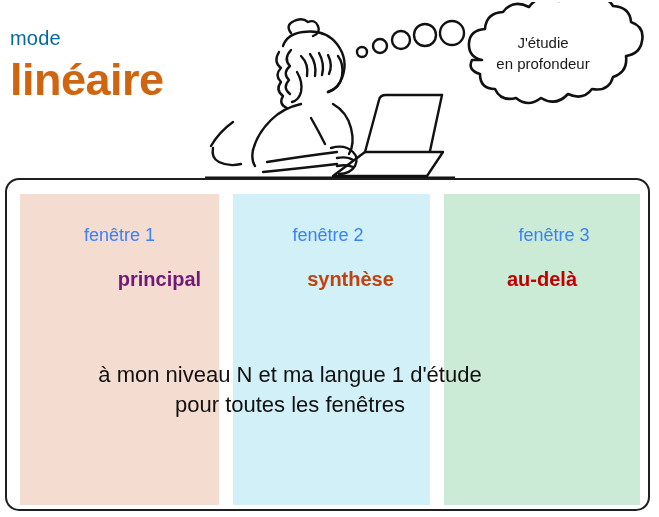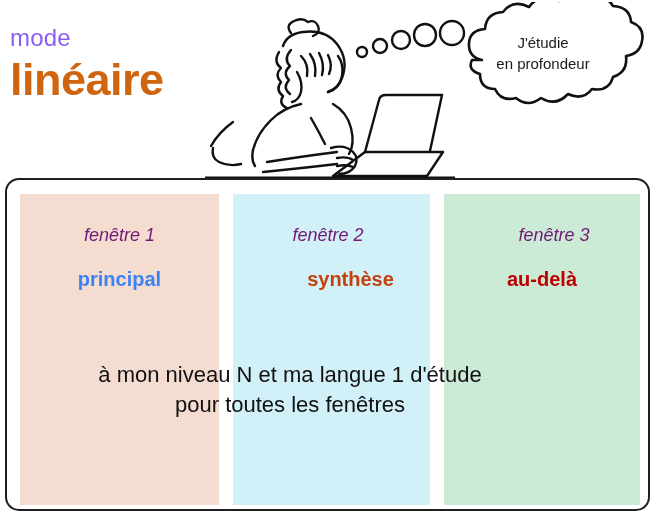--- a/index.html
+++ b/index.html
@@ -17,23 +17,23 @@
   }
 
   
   .header-block {
     position: absolute;
     left: 10px;
     top: 26px;
     width: 230px;
   }
   .mode-label {
-    font-size: 24px;
+    font-size: 20px;
     line-height: 24px;
-    color: #8b5cf6;
+    color: #0369a1;
     letter-spacing: 0.2px;
   }
   .mode-title {
     font-size: 45px;
     line-height: 52px;
     font-weight: 700;
     color: #D0650F;
     letter-spacing: -0.5px;
     margin-top: 4px;
   }
@@ -103,22 +103,21 @@
   .panel-1 { left: 20px;  width: 199px; background: #F5DCD1; }
   .panel-2 { left: 233px; width: 197px; background: #D2F0F7; }
   .panel-3 { left: 444px; width: 196px; background: #CCEBD6; }
 
   
   .panel-head {
     position: absolute;
     text-align: center;
     font-size: 18px;
     line-height: 22px;
-    color: #701a75;
-    font-style: italic;
+    color: #3b82f6;
   }
   .panel-key {
     position: absolute;
     text-align: center;
     font-size: 20px;
     line-height: 24px;
     font-weight: 700;
     color: #C00000;
   }
   .ph-1 { left: 20px;  top: 224px; width: 199px; }
@@ -236,21 +235,21 @@
 
 <div class="main-box"></div>
 
 <div class="panels">
   <div class="panel panel-1" style="background: rgb(245, 220, 209);"></div>
   <div class="panel panel-2" style="background: rgb(210, 240, 247);"></div>
   <div class="panel panel-3" style="background: rgb(204, 235, 214);"></div>
 </div>
 
 <div class="panel-head ph-1">fenêtre 1</div>
-<div class="panel-key  pk-1" style="color: #3b82f6;">principal</div>
+<div class="panel-key  pk-1" style="color: #701a75; padding-left: 40px;">principal</div>
 
 <div class="panel-head ph-2">fenêtre 2</div>
 <div class="panel-key  pk-2" style="color: #c2410c; margin-left: 19px;">synthèse</div>
 
 <div class="panel-head ph-3">fenêtre 3</div>
 <div class="panel-key  pk-3" style="color: rgb(192, 0, 0);">au-delà</div>
 
 <div class="footer-caption">
   <div>à mon niveau N et ma langue 1 d'étude</div>
   <div>pour toutes les fenêtres</div>

